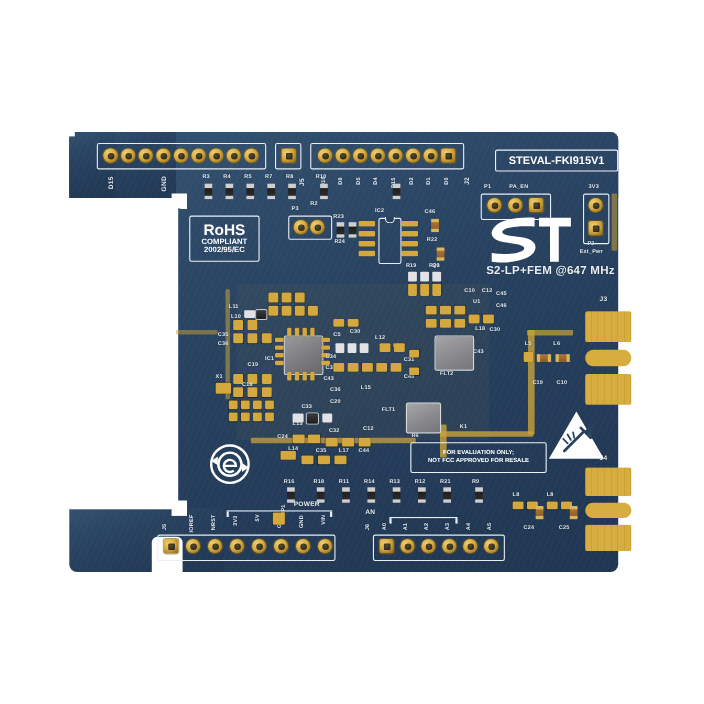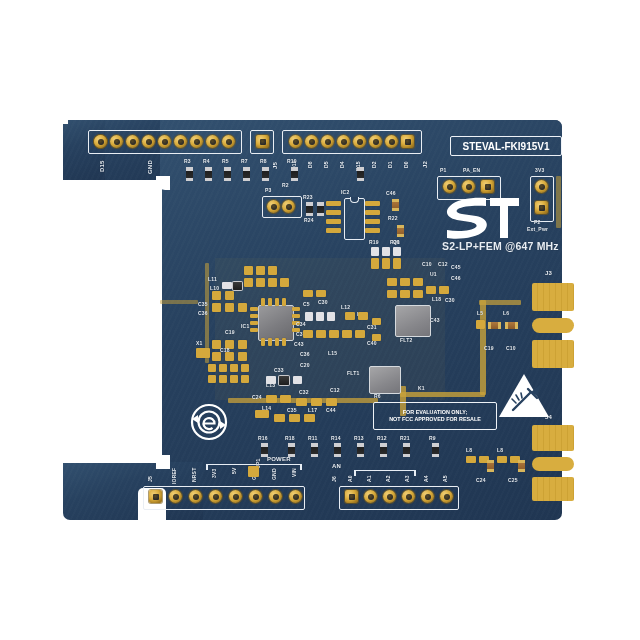--- a/index.html
+++ b/index.html
@@ -204,20 +204,25 @@
   <div class="slk xs" style="left:203px;top:159px;">R4</div>
   <div class="slk xs" style="left:222px;top:159px;">R5</div>
   <div class="slk xs" style="left:241px;top:159px;">R7</div>
   <div class="slk xs" style="left:260px;top:159px;">R8</div>
   <div class="slk xs" style="left:287px;top:159px;">R10</div>
 
   <div class="boxlbl" style="left:450px;top:136px;width:110px;height:18px;font-size:10px;">
     <span>STEVAL-FKI915V1</span>
   </div>
 
+  <div class="boxlbl" style="left:172px;top:196px;width:62px;height:40px;flex-direction:column;line-height:1.05;">
+    <span style="font-size:14px;">RoHS</span>
+    <span style="font-size:7px;">COMPLIANT</span>
+    <span style="font-size:7px;">2002/95/EC</span>
+  </div>
 
   <div class="hdr" style="left:262px;top:196px;width:38px;height:20px;"></div>
   <div class="thole" style="left:267px;top:200px;">
       <i></i>
     </div>
   <div class="thole" style="left:282px;top:200px;">
       <i></i>
     </div>
   <div class="slk xs" style="left:265px;top:188px;">P3</div>
 

